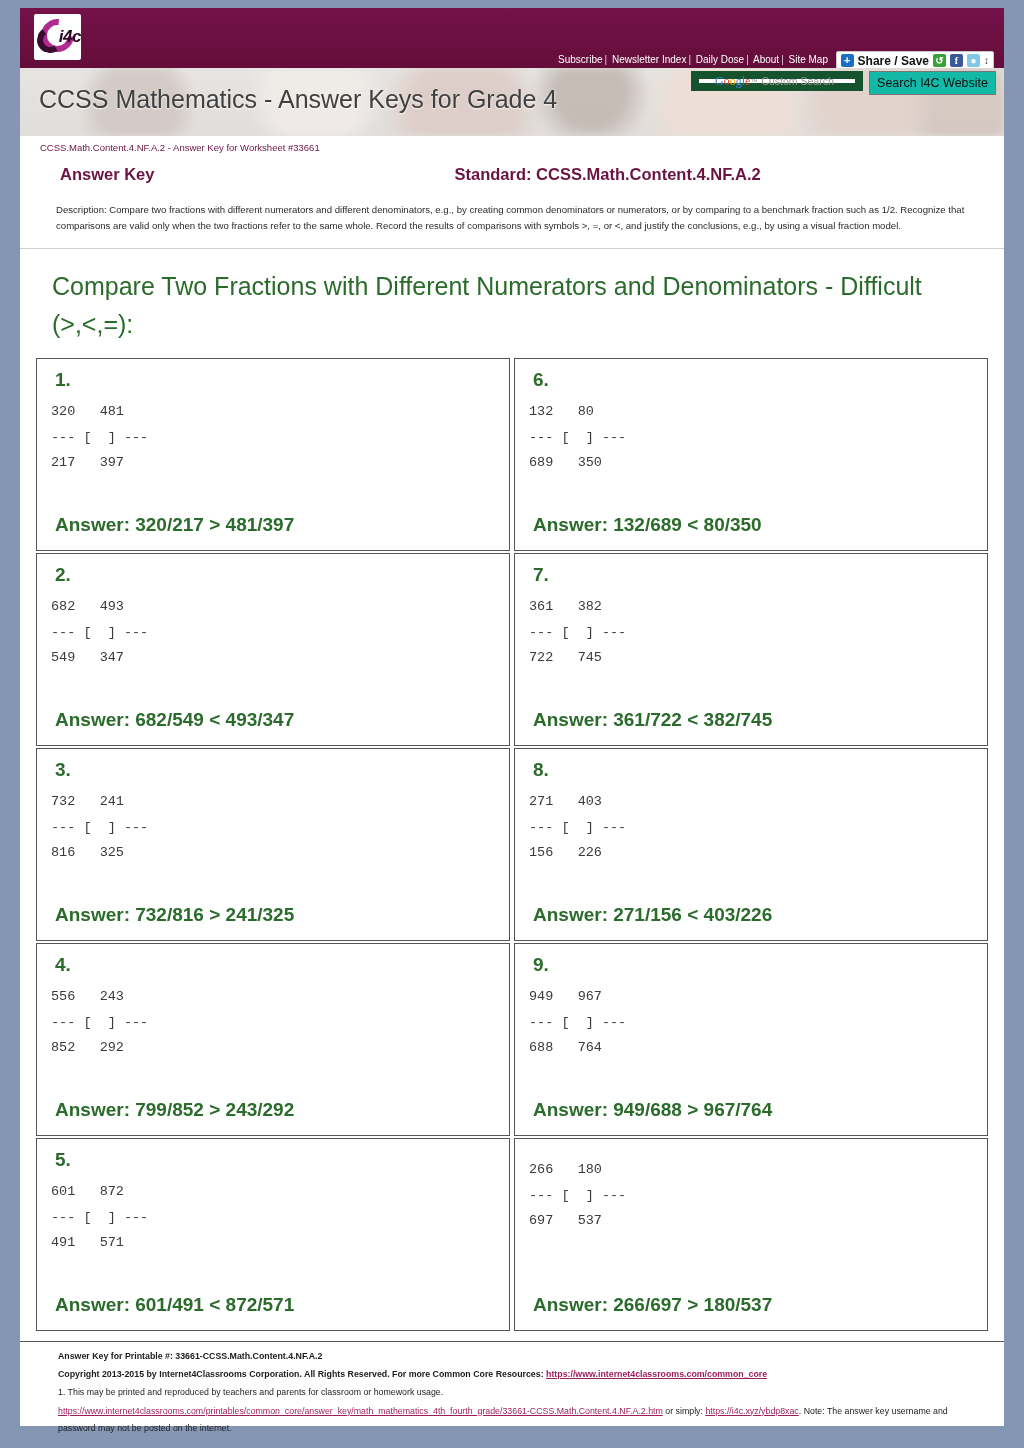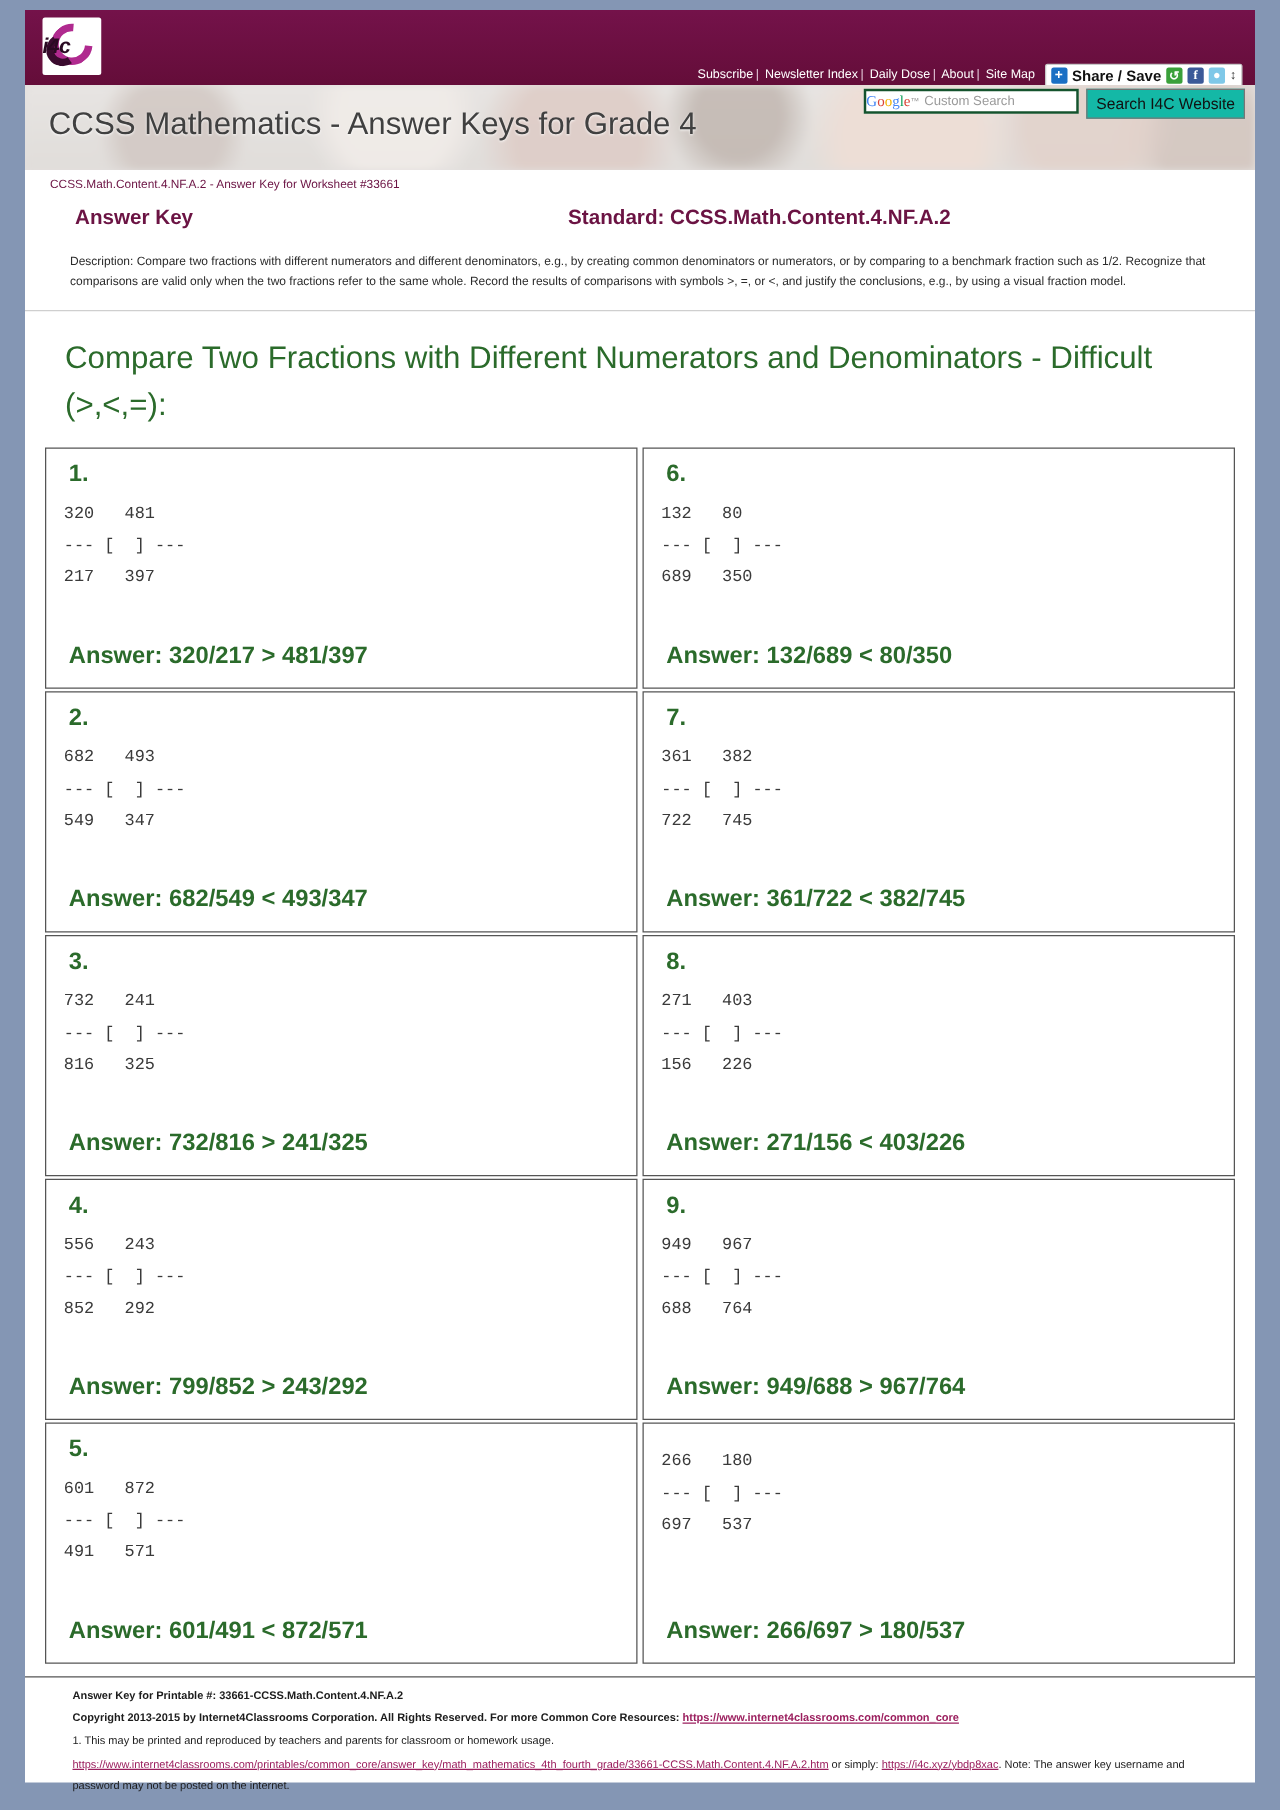--- a/index.html
+++ b/index.html
@@ -28,21 +28,21 @@
     background: #6b0f3f;
     background: linear-gradient(180deg,#74124a 0%,#640d39 100%);
   }
   .logo-wrap {
     position: absolute; left: 14px; top: 6px;
     display: flex; align-items: center; gap: 10px;
   }
   .logo-mark {
     width: 47px; height: 46px; background: #ffffff;
     position: relative; border-radius: 2px;
-    display: flex; align-items: center; justify-content: flex-start;
+    display: flex; align-items: center; justify-content: flex-end;
   }
   .logo-mark .ring {
     position: absolute; left: 7px; top: 5px;
     width: 33px; height: 33px; border-radius: 50%;
     border: 6px solid #b02a8f;
     border-right-color: transparent;
     transform: rotate(-40deg);
   }
   .logo-mark .ring2 {
     position: absolute; left: 3px; top: 13px;
@@ -118,22 +118,22 @@
     position: absolute; left: 19px; top: 17px;
     font-size: 25px; color: #404040;
     text-shadow: 0 1px 2px rgba(255,255,255,.9);
   }
   .searchwrap {
     position: absolute; right: 8px; top: 3px;
     display: flex; align-items: stretch;
   }
   .searchbox {
     width: 172px; height: 20px; background: #fff;
-    border: 2px solid #14532d; display: flex; align-items: center;
-    padding: 0 0; font-size: 10.5px; color: #9a9a9a;
+    border: 8px solid #14532d; display: flex; align-items: center;
+    padding: 0 16px; font-size: 10.5px; color: #9a9a9a;
   }
   .searchbox .g { font-family: "Liberation Serif", serif; font-size: 12px; } 
   .gG{color:#4285F4}.go{color:#DB4437}.go2{color:#F4B400}.gg{color:#4285F4}.gl{color:#0F9D58}.ge{color:#DB4437}
   .searchbtn {
     margin-left: 6px; height: 24px; padding: 0 7px;
     background: #14b8a6; border: 1px solid #767676;
     font-size: 12.5px; color: #111;
     display: flex; align-items: center;
   }
 

